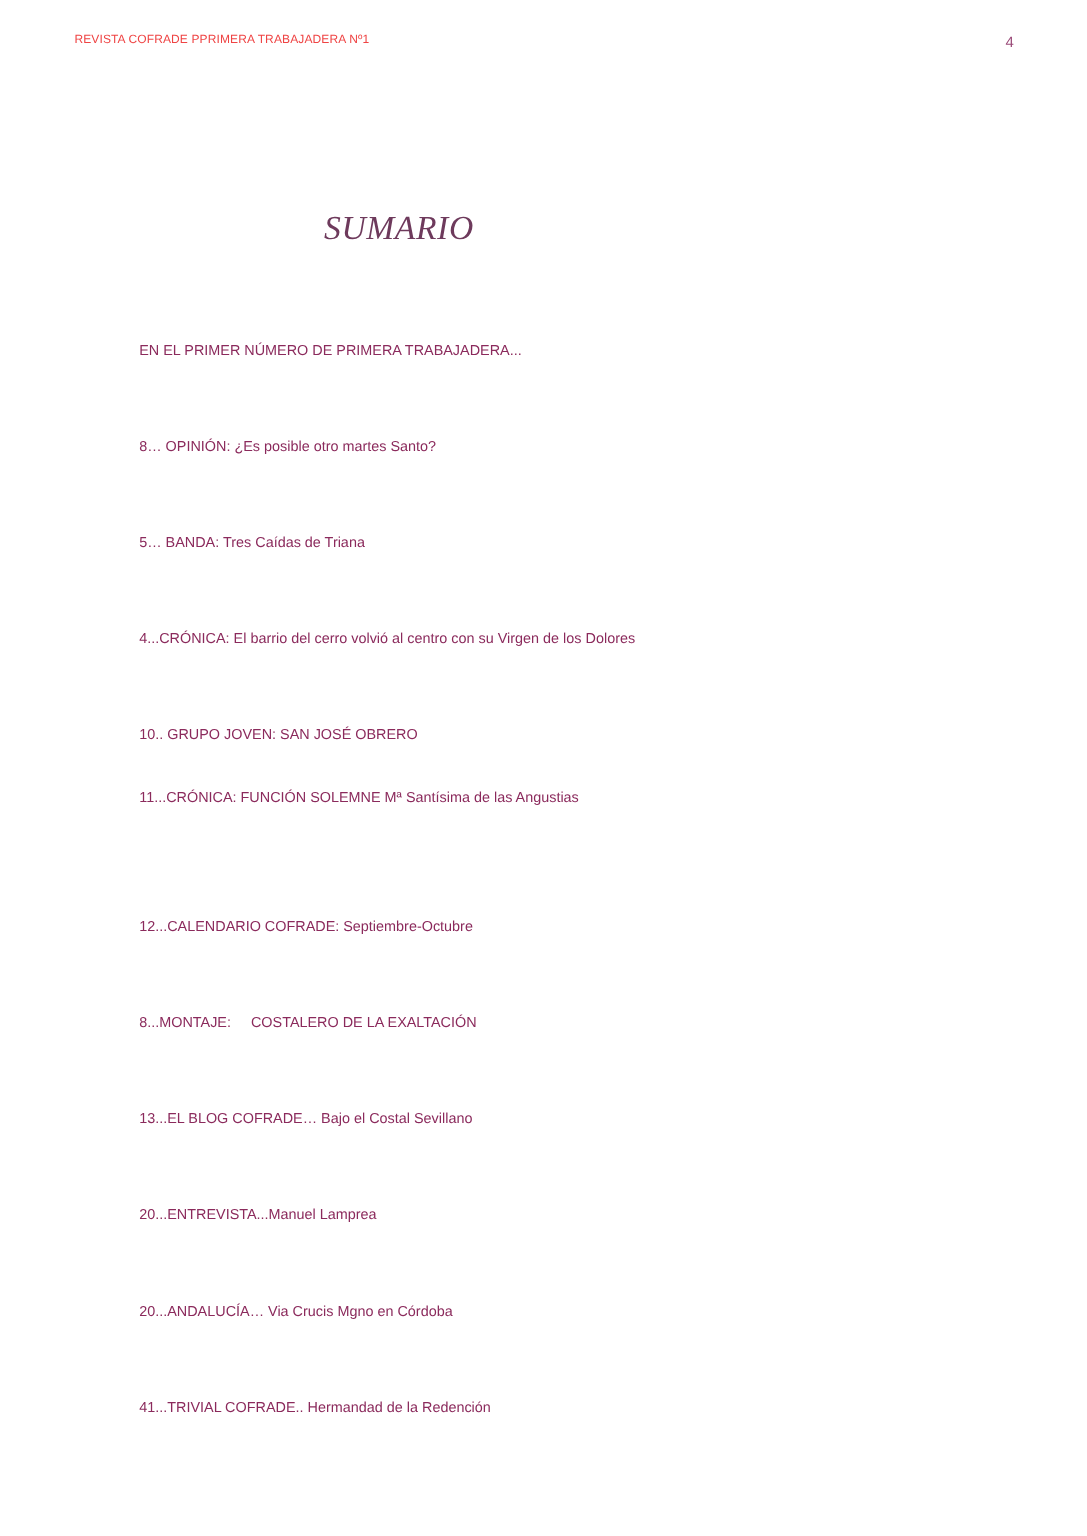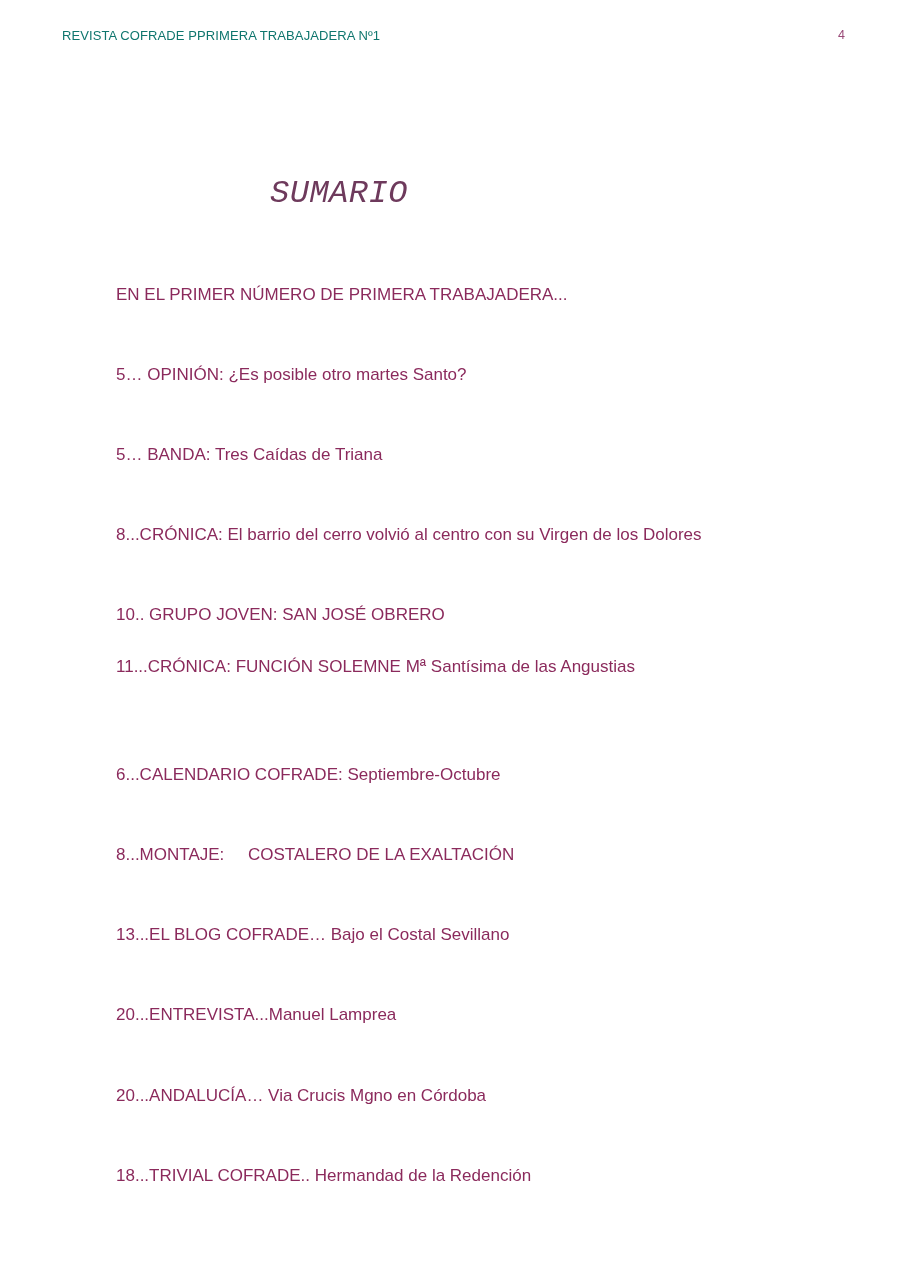--- a/index.html
+++ b/index.html
@@ -12,66 +12,66 @@
       height: 1280px;
       position: relative;
       overflow: hidden;
       font-family: "Liberation Sans", "DejaVu Sans", sans-serif;
       color: #8b2a5c;
     }
     .header-title {
       position: absolute;
       left: 62px;
       top: 28px;
-      font-size: 13px;
-      color: #0f766e;
+      font-size: 10px;
+      color: #ef4444;
       letter-spacing: 0.1px;
       white-space: nowrap;
       text-align: right;
     }
     .page-number {
       position: absolute;
       left: 838px;
       top: 28px;
       font-size: 12.5px;
       color: #9a4a78;
     }
     .sumario {
       position: absolute;
       left: 270px;
       top: 175px;
-      font-family: Liberation Mono, monospace;
+      font-family: Liberation Serif, serif;
       font-style: italic;
-      font-size: 32px;
+      font-size: 28px;
       color: #6e3a5c;
       letter-spacing: 0.5px;
     }
     .toc-item {
       position: absolute;
       left: 116px;
-      font-size: 17px;
+      font-size: 12px;
       color: #8b2a5c;
       white-space: pre;
       line-height: 1;
     }
   </style>
 </head>
 <body>
 
 <div class="header-title">REVISTA COFRADE PPRIMERA TRABAJADERA Nº1</div>
 <div class="page-number">4</div>
 
 <div class="sumario">SUMARIO</div>
 
 <div>
   <div class="toc-item" style="top:286px">EN EL PRIMER NÚMERO DE PRIMERA TRABAJADERA...</div>
-  <div class="toc-item" style="top:366px">5… OPINIÓN: ¿Es posible otro martes Santo?</div>
+  <div class="toc-item" style="top:366px">8… OPINIÓN: ¿Es posible otro martes Santo?</div>
   <div class="toc-item" style="top:446px">5… BANDA: Tres Caídas de Triana</div>
-  <div class="toc-item" style="top:526px">8...CRÓNICA: El barrio del cerro volvió al centro con su Virgen de los Dolores</div>
+  <div class="toc-item" style="top:526px">4...CRÓNICA: El barrio del cerro volvió al centro con su Virgen de los Dolores</div>
   <div class="toc-item" style="top:606px">10.. GRUPO JOVEN: SAN JOSÉ OBRERO</div>
   <div class="toc-item" style="top:658px">11...CRÓNICA: FUNCIÓN SOLEMNE Mª Santísima de las Angustias</div>
-  <div class="toc-item" style="top:766px">6...CALENDARIO COFRADE: Septiembre-Octubre</div>
+  <div class="toc-item" style="top:766px">12...CALENDARIO COFRADE: Septiembre-Octubre</div>
   <div class="toc-item" style="top:846px">8...MONTAJE:     COSTALERO DE LA EXALTACIÓN</div>
   <div class="toc-item" style="top:926px">13...EL BLOG COFRADE… Bajo el Costal Sevillano</div>
   <div class="toc-item" style="top:1006px">20...ENTREVISTA...Manuel Lamprea</div>
   <div class="toc-item" style="top:1087px">20...ANDALUCÍA… Via Crucis Mgno en Córdoba</div>
-  <div class="toc-item" style="top:1167px">18...TRIVIAL COFRADE.. Hermandad de la Redención</div>
+  <div class="toc-item" style="top:1167px">41...TRIVIAL COFRADE.. Hermandad de la Redención</div>
 </div>
 
 </body></html>

